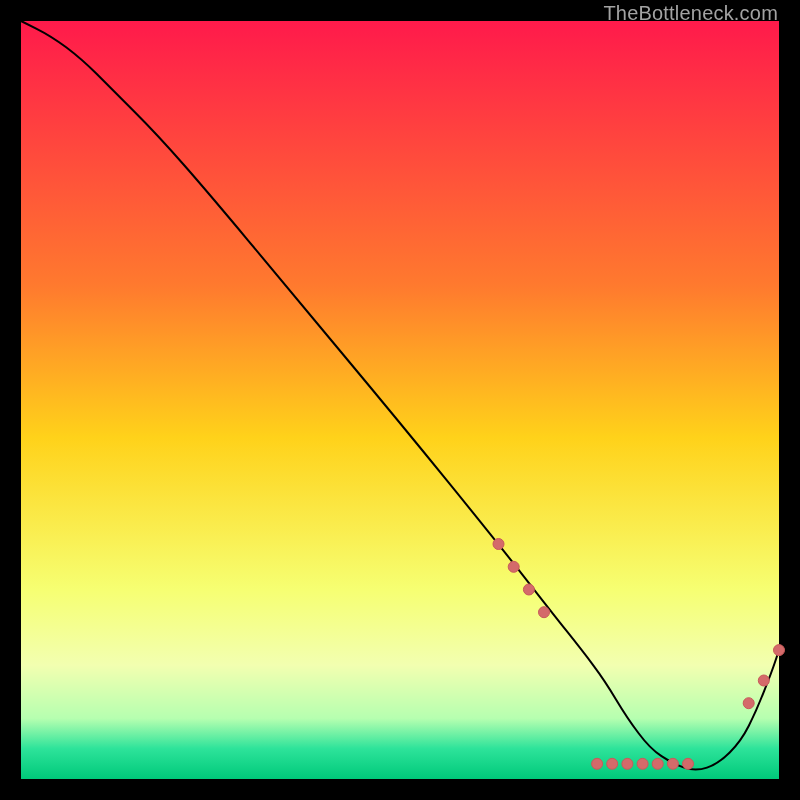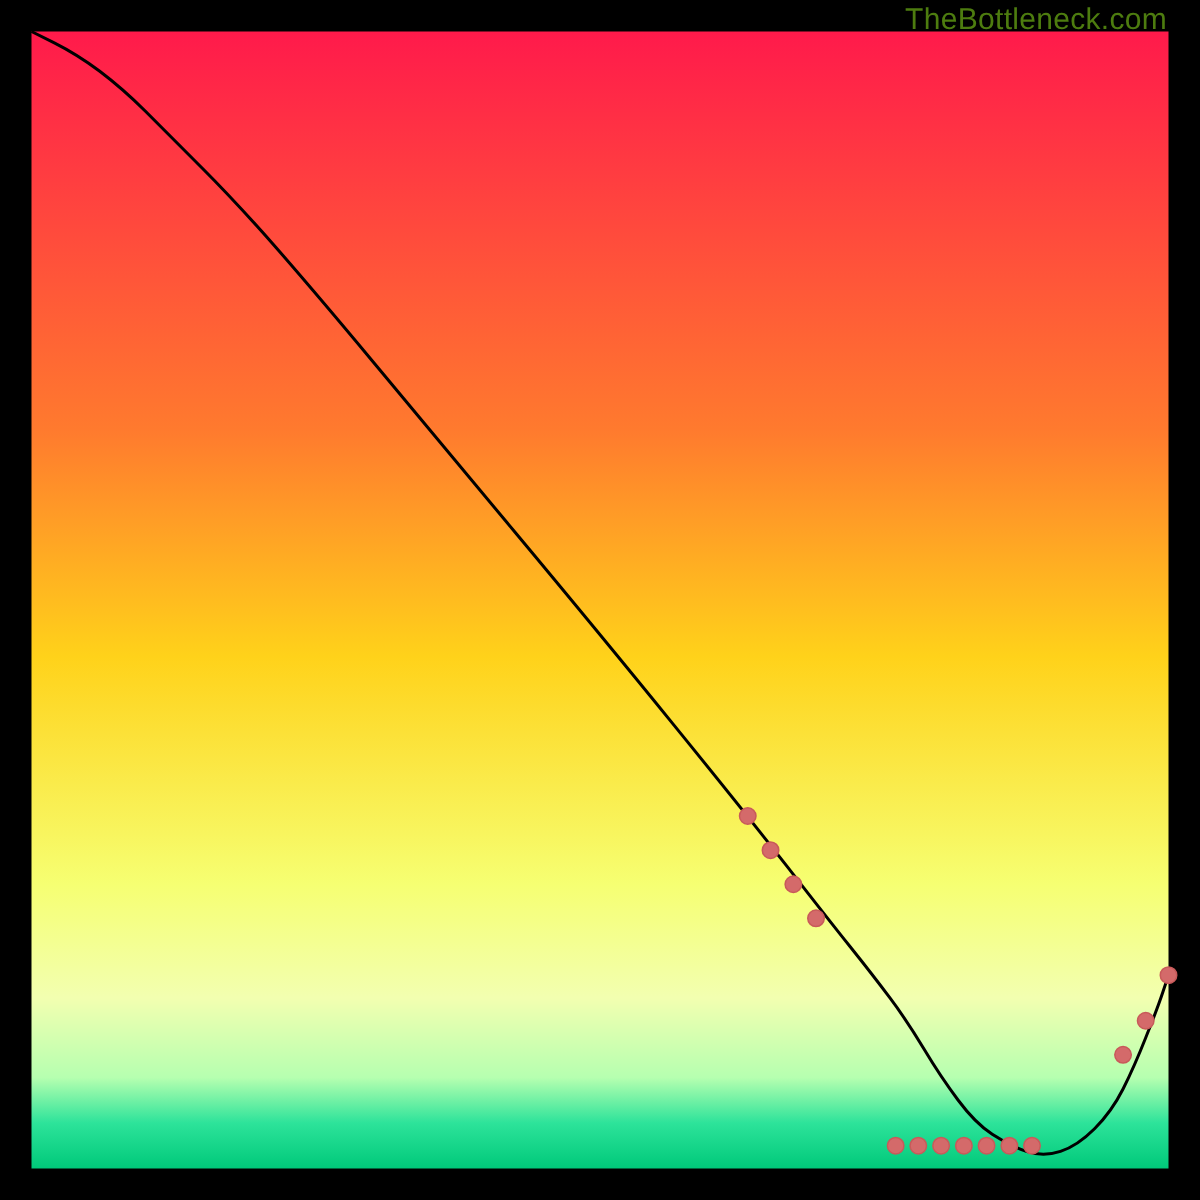--- a/index.html
+++ b/index.html
@@ -23,21 +23,21 @@
     width: 758px;
     height: 758px;
     
   }
   .watermark {
     position: absolute;
     top: 2px;
     right: 22px;
     font-family: Arial, Helvetica, sans-serif;
     font-size: 20px;
-    color: #4d7c0f;
+    color: #a3a3a3;
     letter-spacing: 0.2px;
     font-weight: 500;
   }
   svg.curve {
     position: absolute;
     left: 21px;
     top: 21px;
     width: 758px;
     height: 758px;
     overflow: visible;

